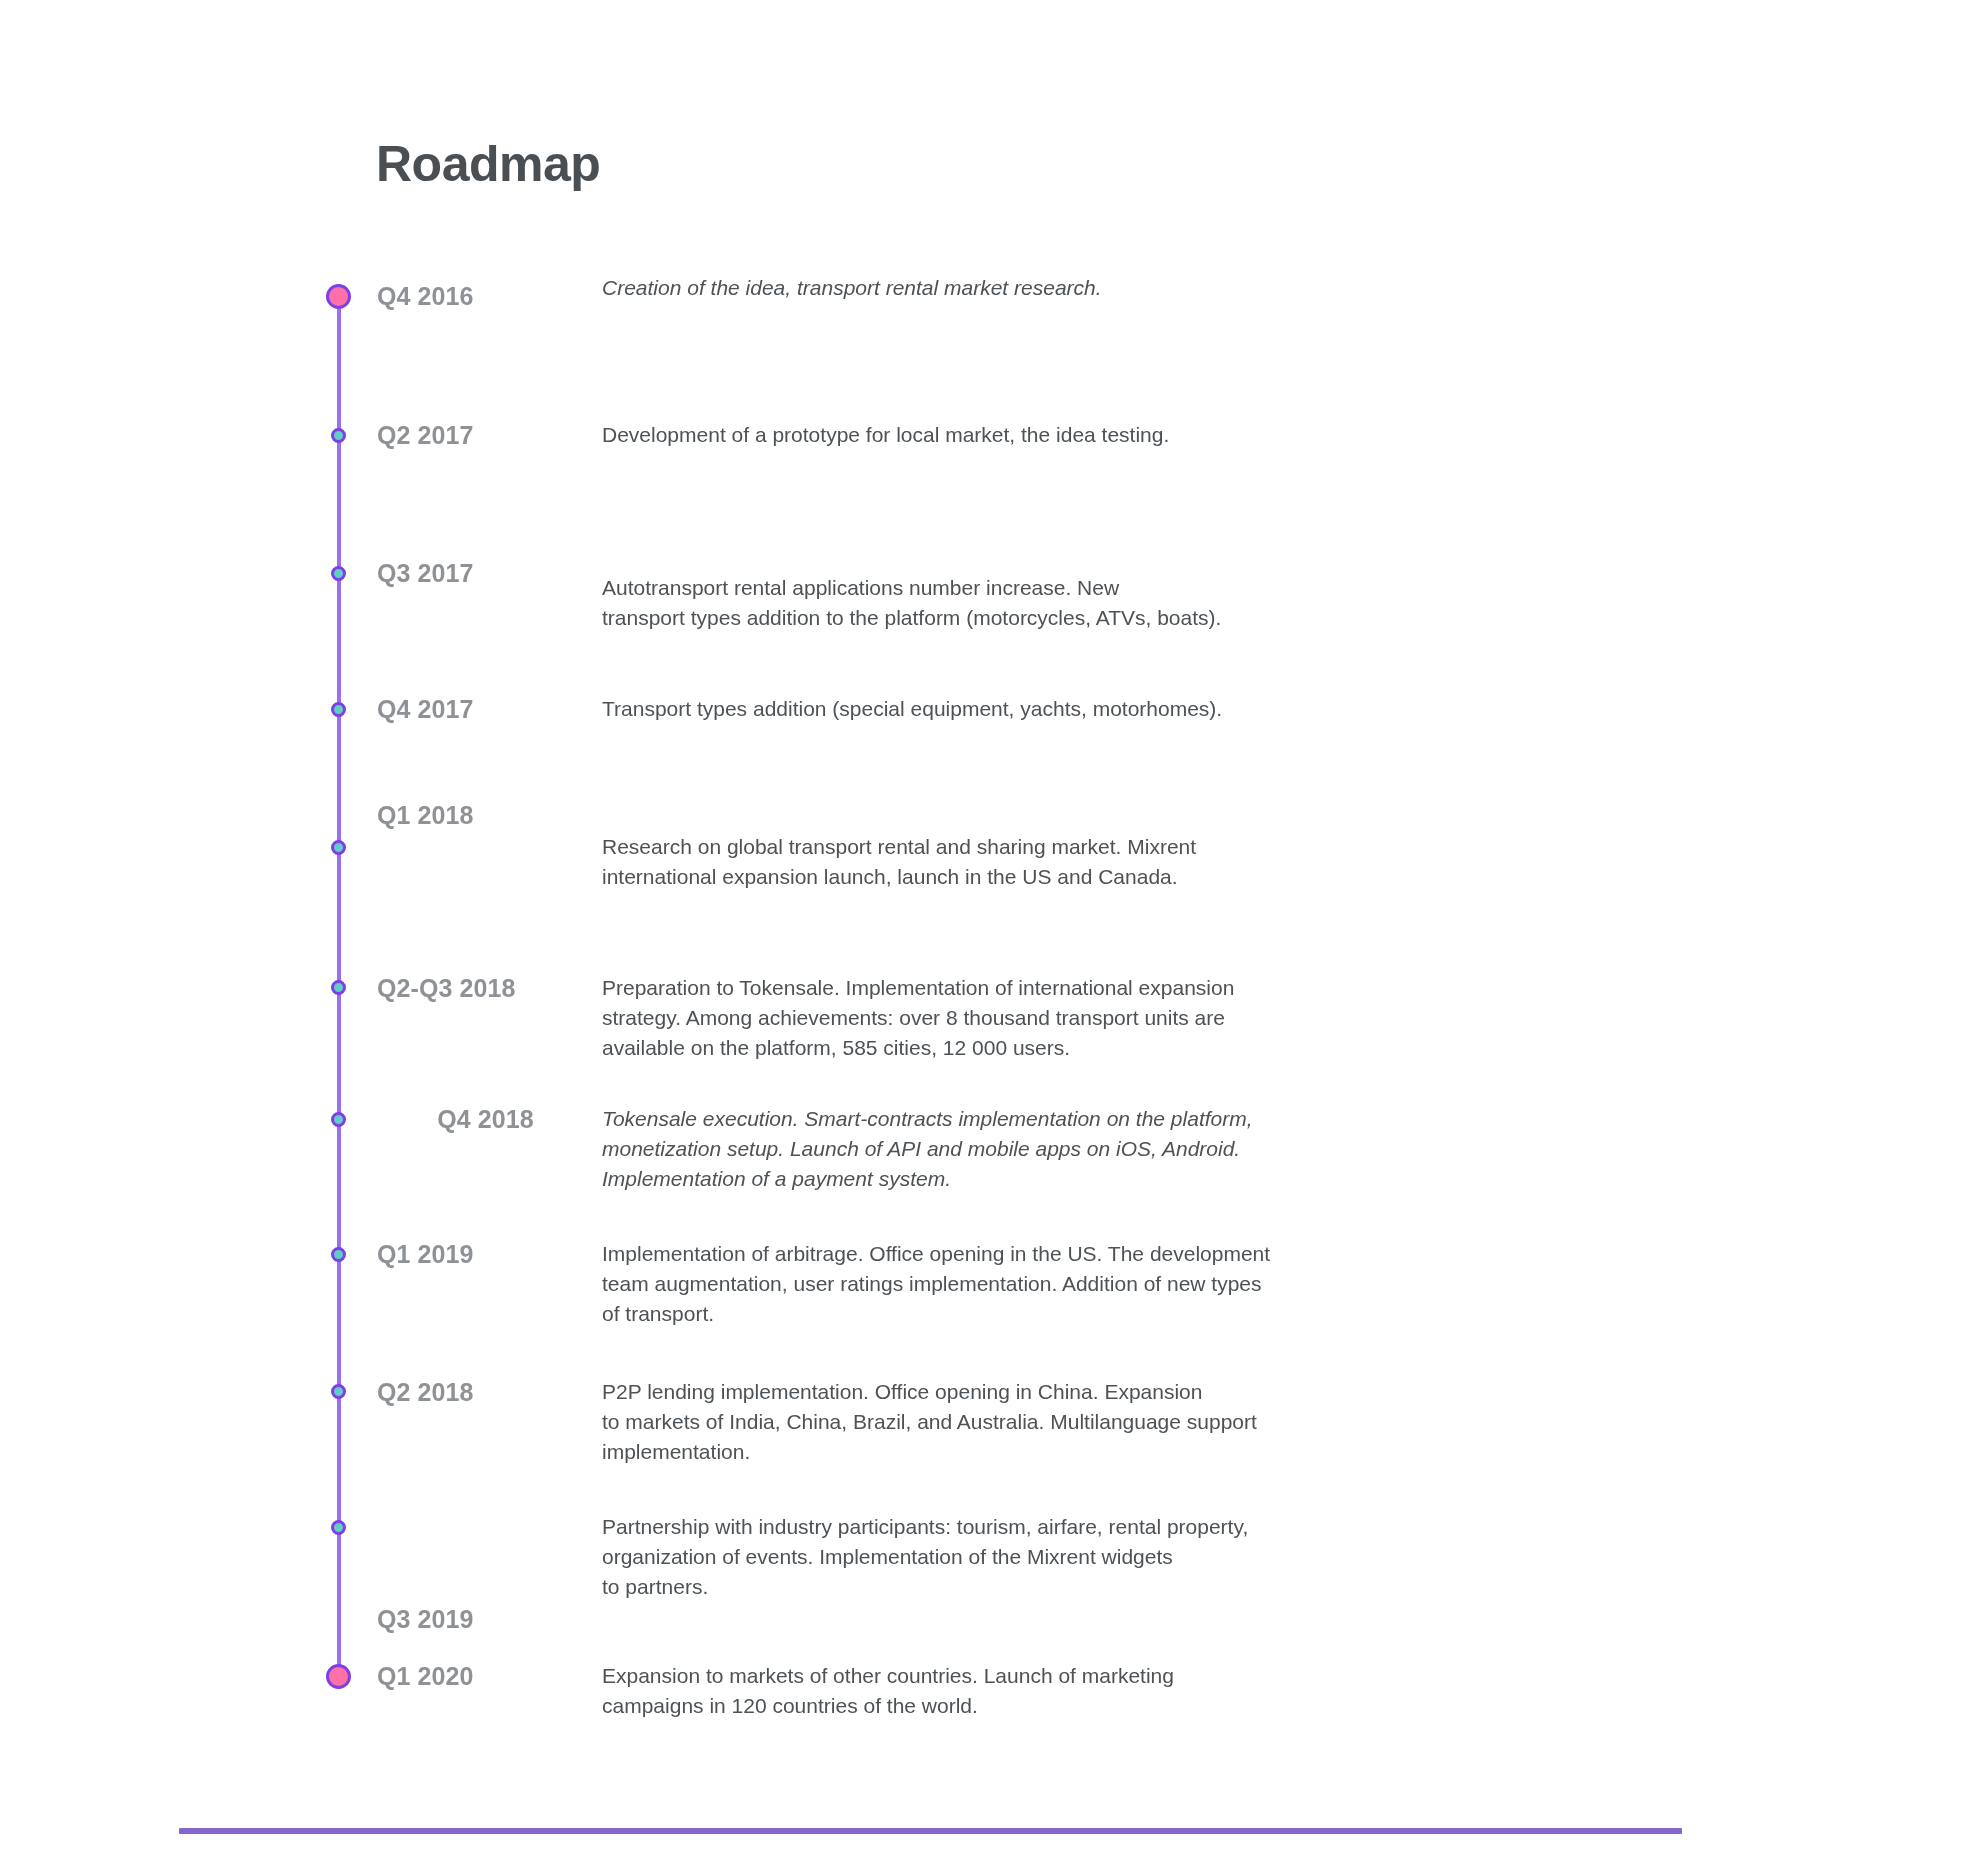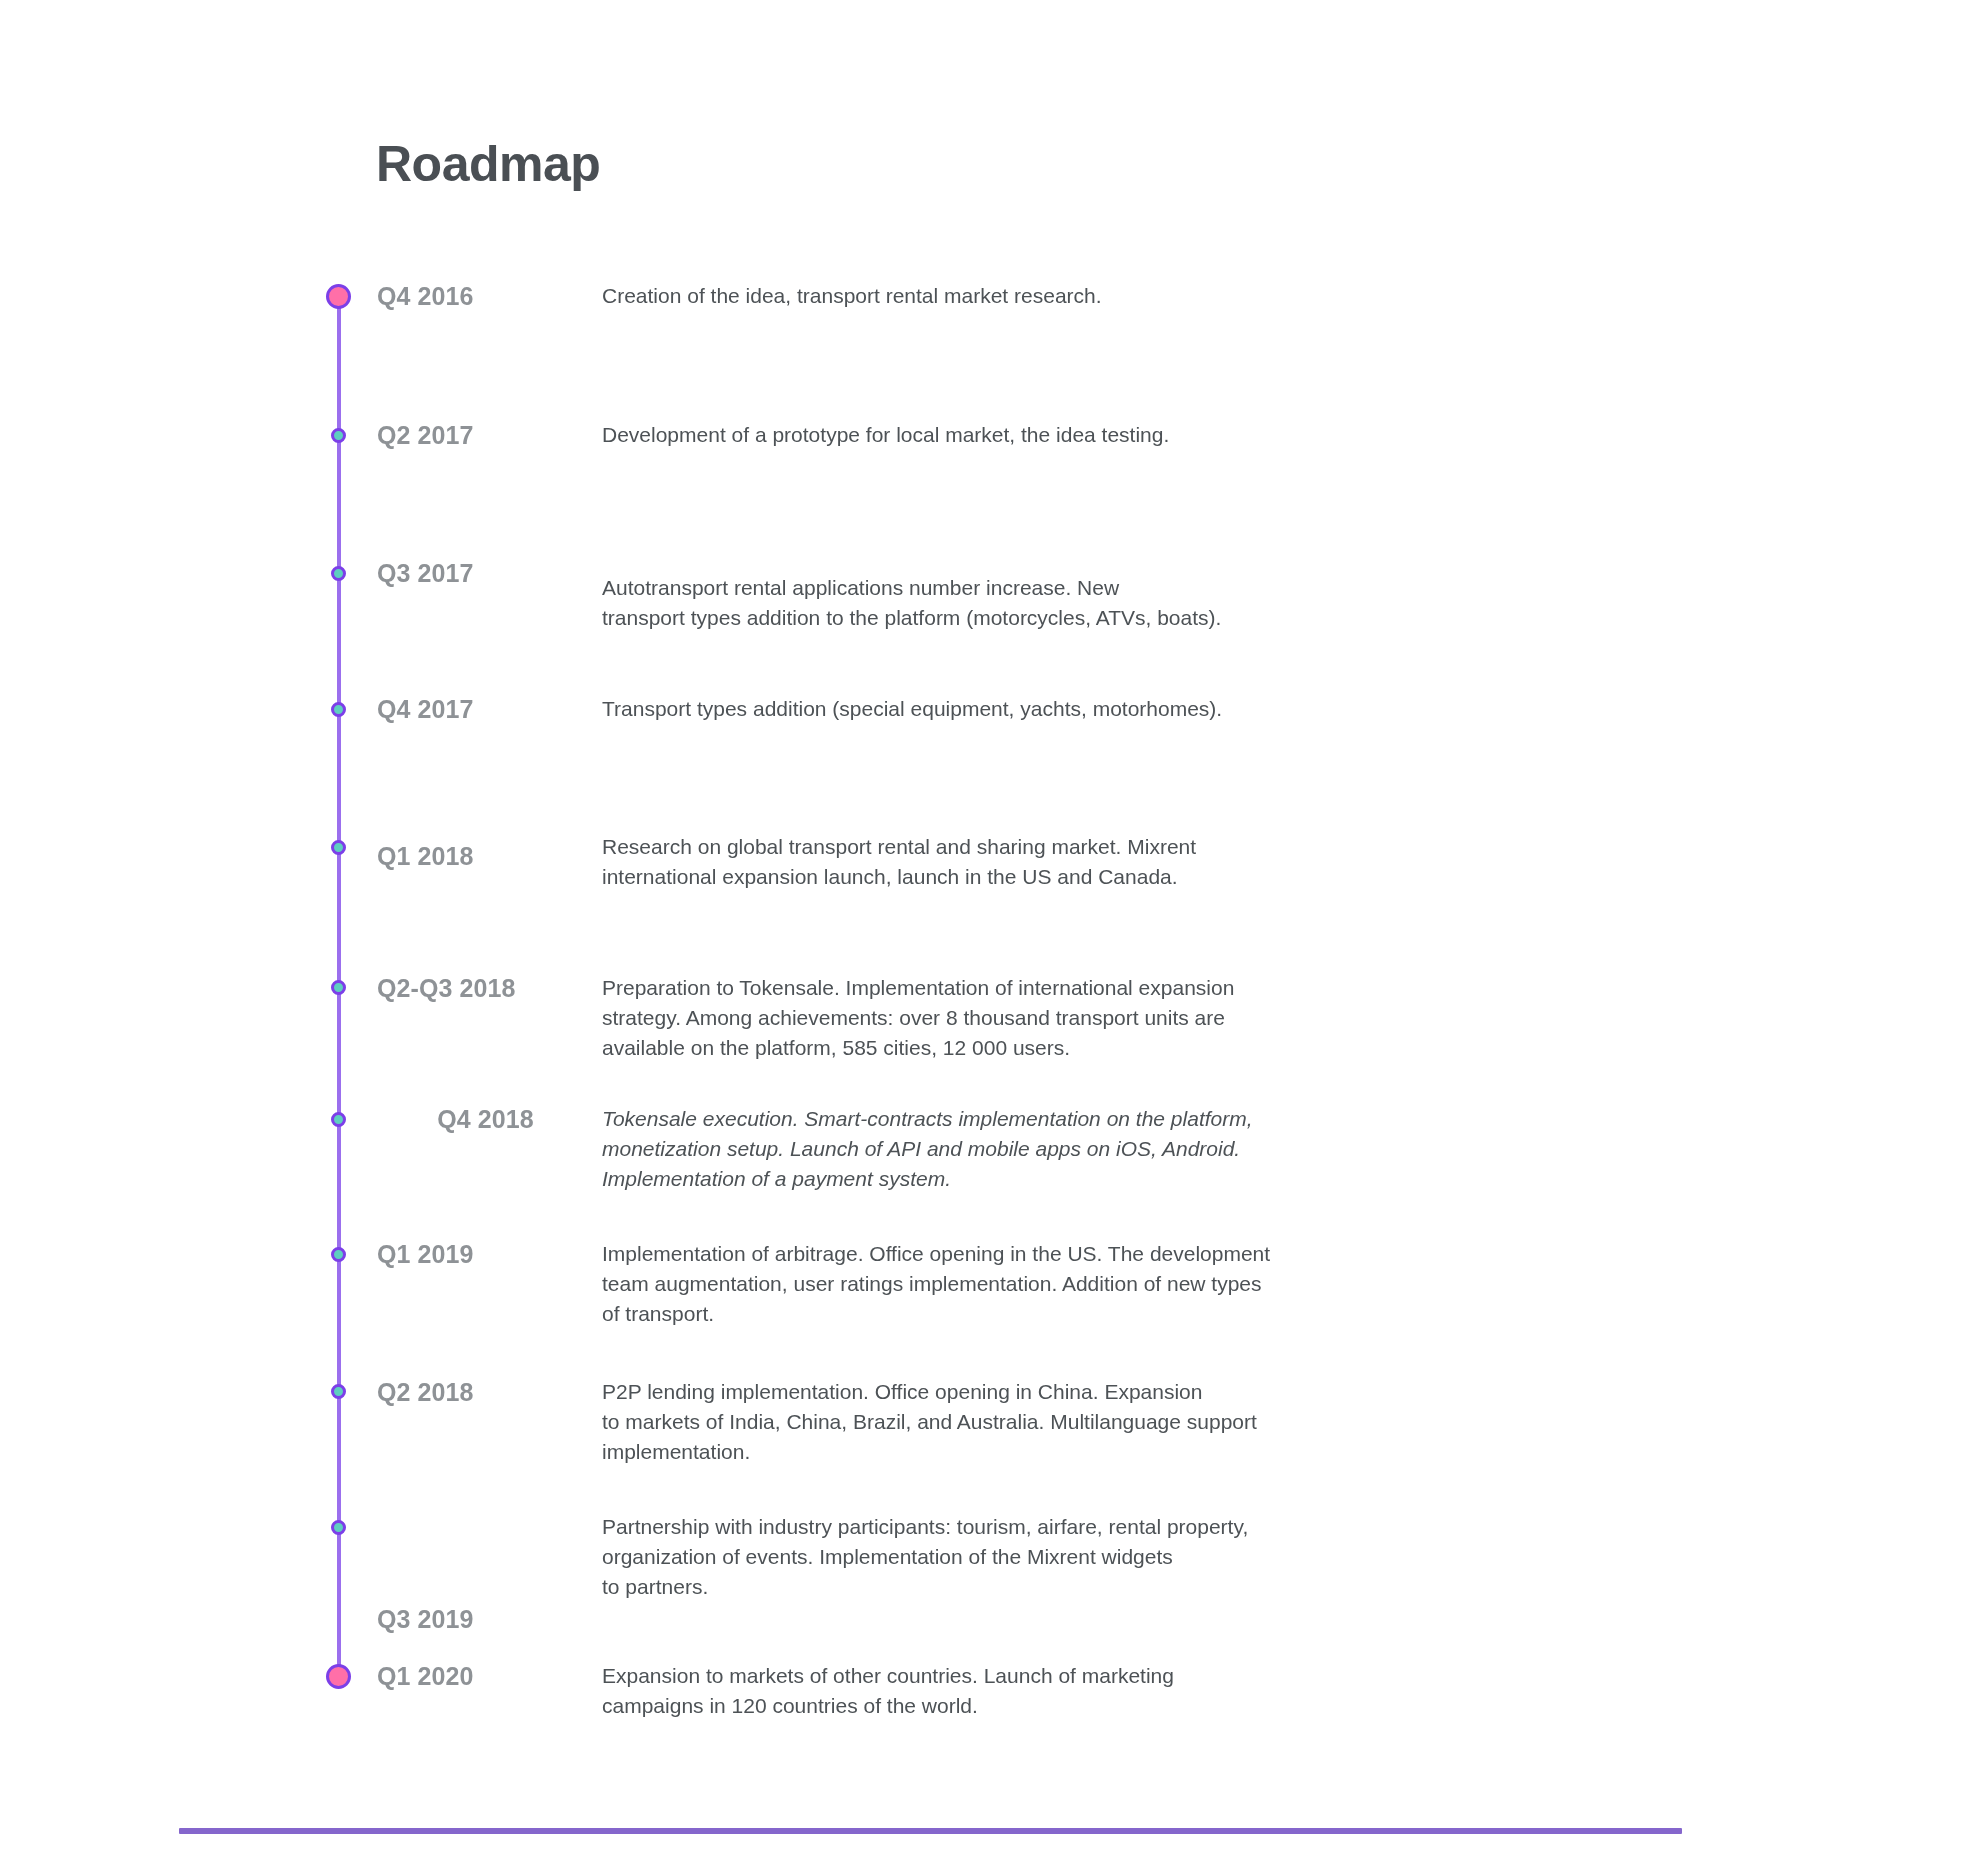--- a/index.html
+++ b/index.html
@@ -117,41 +117,41 @@
 <div class="page">
 
   <h1 class="page-title">Roadmap</h1>
 
   <div class="timeline">
     <div class="timeline-axis" style="top: 27px; height: 1380px;"></div>
     <div id="timeline-rows">
         <div class="tl-row">
           <div class="tl-dot large" style="top: 14.5px;"></div>
           <div class="tl-period" style="top: 13px;">Q4 2016</div>
-          <div class="tl-desc" style="top: 12px;">Creation of the idea, transport rental market research.</div>
+          <div class="tl-desc" style="top: 4px; font-style: italic;">Creation of the idea, transport rental market research.</div>
         </div>
         <div class="tl-row">
           <div class="tl-dot small" style="top: 159px;"></div>
           <div class="tl-period" style="top: 152px;">Q2 2017</div>
           <div class="tl-desc" style="top: 151px;">Development of a prototype for local market, the idea testing.</div>
         </div>
         <div class="tl-row">
           <div class="tl-dot small" style="top: 297px;"></div>
           <div class="tl-period" style="top: 290px;">Q3 2017</div>
           <div class="tl-desc" style="top: 304px;">Autotransport rental applications number increase. New
 transport types addition to the platform (motorcycles, ATVs, boats).</div>
         </div>
         <div class="tl-row">
           <div class="tl-dot small" style="top: 433px;"></div>
           <div class="tl-period" style="top: 426px;">Q4 2017</div>
           <div class="tl-desc" style="top: 425px;">Transport types addition (special equipment, yachts, motorhomes).</div>
         </div>
         <div class="tl-row">
           <div class="tl-dot small" style="top: 571px;"></div>
-          <div class="tl-period" style="top: 573px;">Q1 2018</div>
+          <div class="tl-period" style="top: 532px;">Q1 2018</div>
           <div class="tl-desc" style="top: 563px;">Research on global transport rental and sharing market. Mixrent
 international expansion launch, launch in the US and Canada.</div>
         </div>
         <div class="tl-row">
           <div class="tl-dot small" style="top: 711px;"></div>
           <div class="tl-period" style="top: 705px;">Q2-Q3 2018</div>
           <div class="tl-desc" style="top: 704px;">Preparation to Tokensale. Implementation of international expansion
 strategy. Among achievements: over 8 thousand transport units are
 available on the platform, 585 cities, 12 000 users.</div>
         </div>

